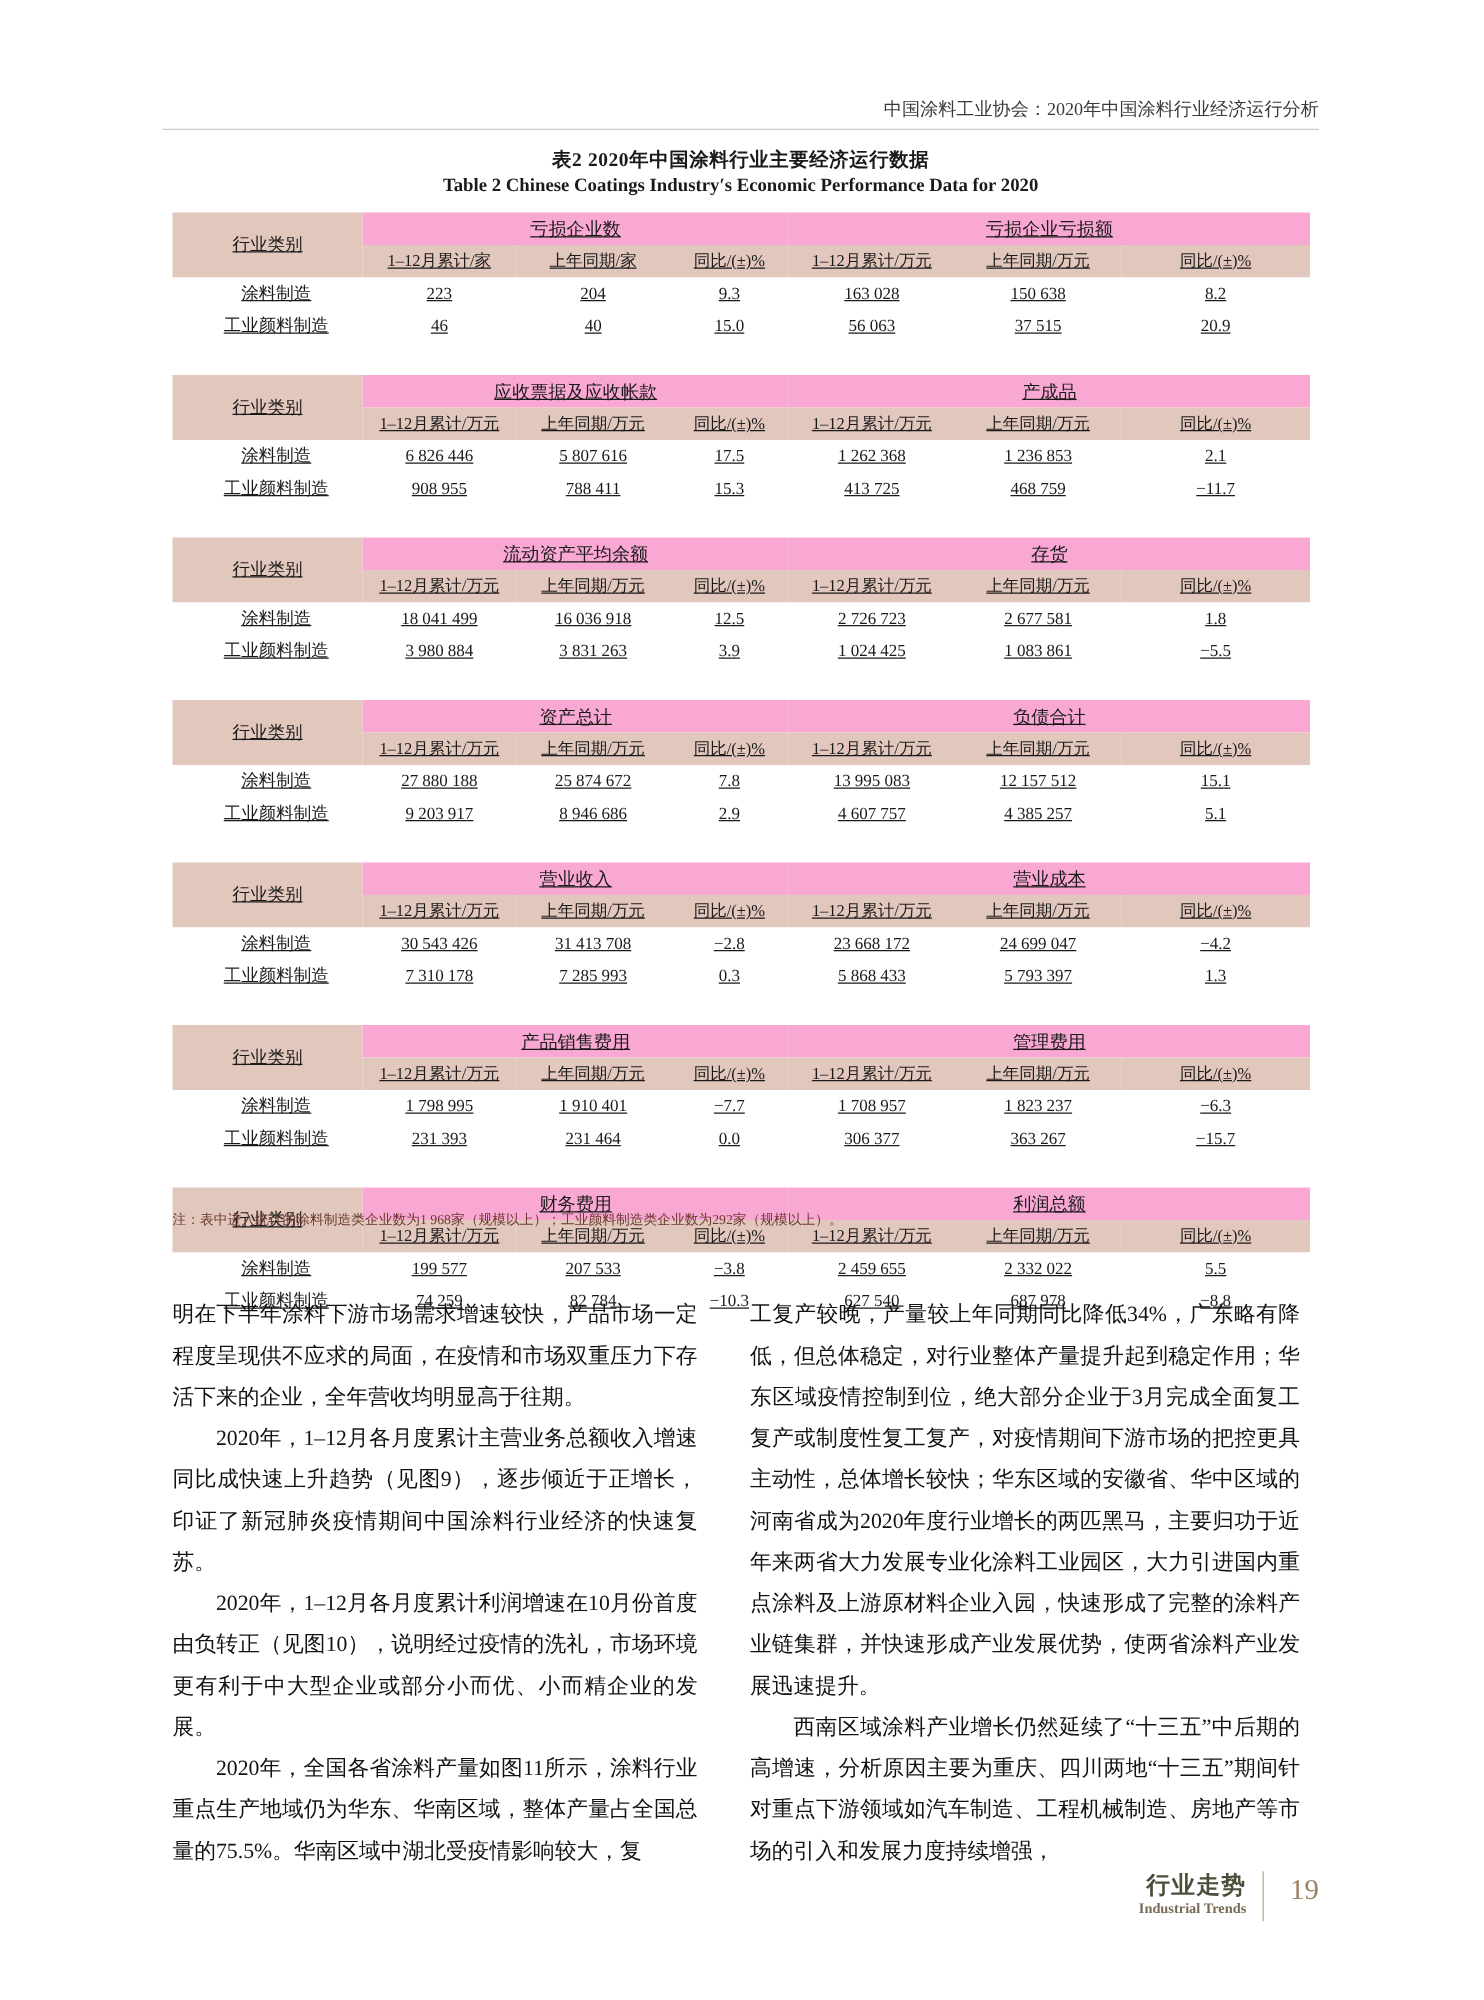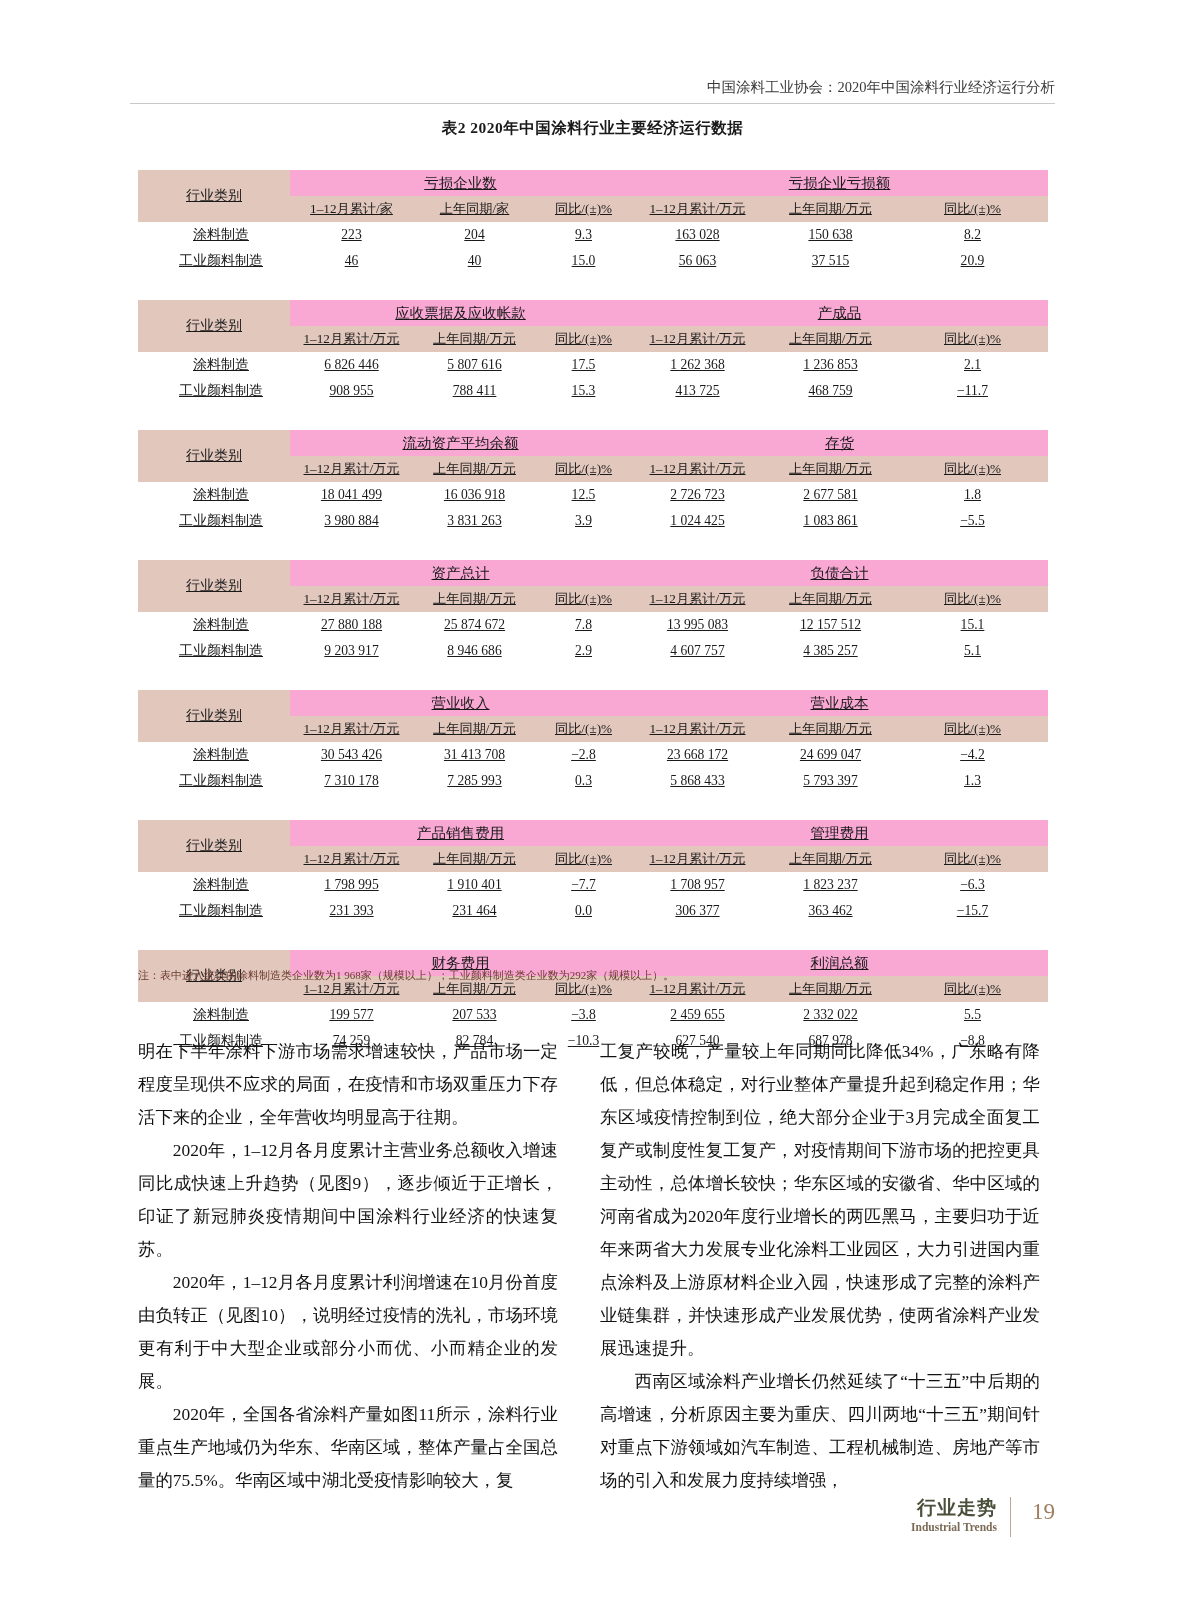--- a/index.html
+++ b/index.html
@@ -115,20 +115,21 @@
 </style>
 </head>
 <body>
 
 <div class="page">
 
   <div class="header">中国涂料工业协会：2020年中国涂料行业经济运行分析</div>
   <div class="header-rule"></div>
 
   <div class="tbl-title-cn">表2    2020年中国涂料行业主要经济运行数据</div>
+  <div class="tbl-title-en">Table 2   Chinese Coatings Industry′s Economic Performance Data for 2020</div>
 
   <div class="tbl-wrap">
     <table class="main" id="main-table">
         <tbody>
           <tr class="grp-head">
             <td class="cat cat-cell" rowspan="2" style="width:152px">行业类别</td>
             <td class="grp-title" colspan="3">亏损企业数</td>
             <td class="grp-title" colspan="3">亏损企业亏损额</td>
           </tr>
           <tr class="sub-head">
@@ -317,21 +318,21 @@
             <td>1 708 957</td>
             <td>1 823 237</td>
             <td>−6.3</td>
           </tr>
           <tr class="data">
             <td class="rowlabel">工业颜料制造</td>
             <td>231 393</td>
             <td>231 464</td>
             <td>0.0</td>
             <td>306 377</td>
-            <td>363 462</td>
+            <td>363 267</td>
             <td>−15.7</td>
           </tr>
           <tr class="sep-row">
             <td colspan="7"></td>
           </tr>
           <tr class="grp-head">
             <td class="cat cat-cell" rowspan="2" style="width:152px">行业类别</td>
             <td class="grp-title" colspan="3">财务费用</td>
             <td class="grp-title" colspan="3">利润总额</td>
           </tr>

